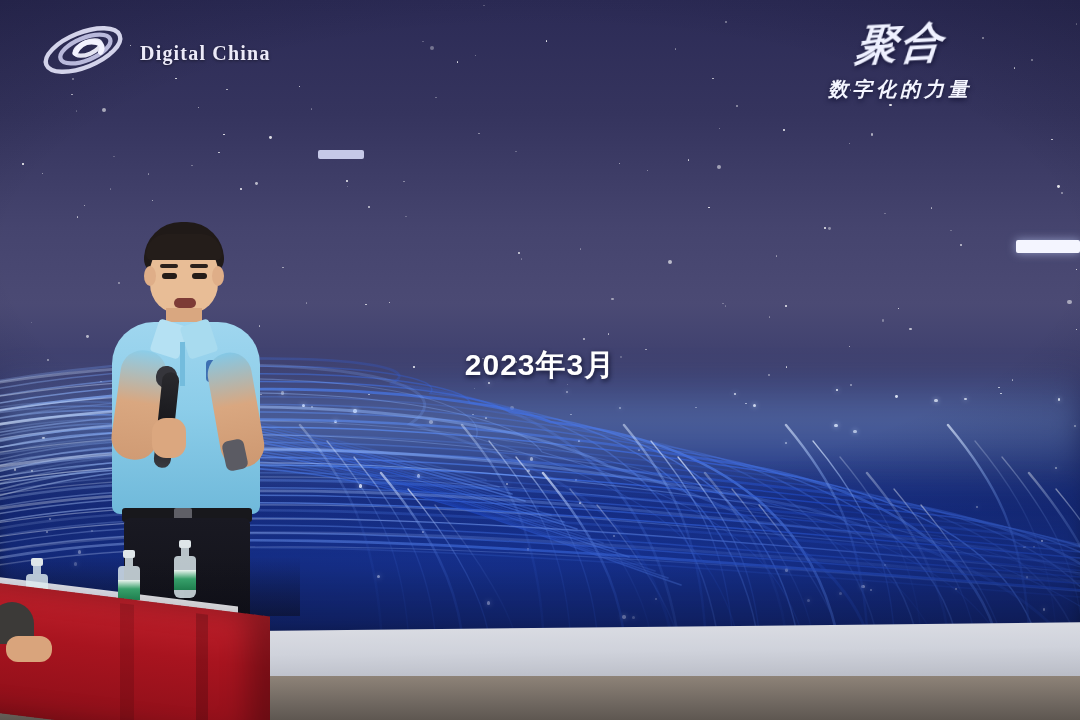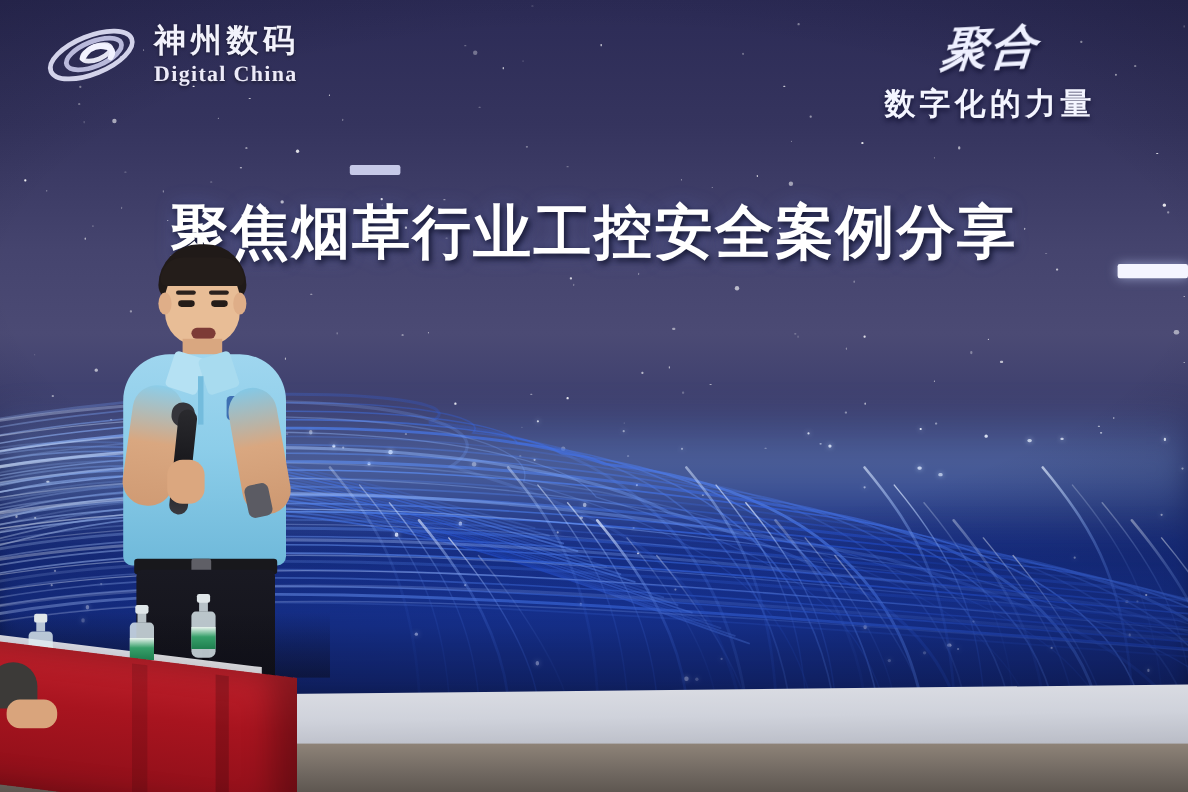--- a/index.html
+++ b/index.html
@@ -72,22 +72,23 @@
   .slogan{position:absolute;right:30px;top:16px;text-align:center;width:300px;}
   .slogan-brush{
     font-size:42px;font-weight:700;color:#eef0ff;letter-spacing:2px;
     font-family:"Liberation Serif","DejaVu Serif",serif;
     font-style:italic;
     transform:skewX(-8deg) rotate(-3deg);
     text-shadow:1px 2px 5px rgba(10,10,40,.7);
     filter:blur(.2px);
   }
   .slogan-sub{
-    margin-top:4px;font-size:28px;font-weight:700;color:#f4f5ff;letter-spacing:4px;
+    margin-top:4px;font-size:20px;font-weight:700;color:#f4f5ff;letter-spacing:4px;
     text-shadow:0 2px 5px rgba(10,10,40,.75);
+    font-style:italic;
   }
 
   .slide-title{
     position:absolute;left:0;top:176px;width:1080px;text-align:center;
     font-size:53px;font-weight:700;color:#ffffff;letter-spacing:2px;
     text-shadow:2px 3px 6px rgba(6,8,30,.85), 0 0 18px rgba(120,150,255,.25);
   }
   .slide-date{
     position:absolute;left:0;top:345px;width:1080px;text-align:center;
     font-size:30px;font-weight:700;color:#ffffff;letter-spacing:1px;
@@ -558,34 +559,33 @@
     <div class="dc-logo">
       <svg class="dc-mark" viewBox="0 0 100 74">
         <g transform="rotate(-22 50 37)">
           <ellipse cx="50" cy="37" rx="46" ry="20" fill="none" stroke="#dcdcf2" stroke-width="5" opacity=".95"></ellipse>
           <ellipse cx="53" cy="37" rx="31" ry="13" fill="none" stroke="#c9c9ea" stroke-width="5" opacity=".9"></ellipse>
           <ellipse cx="56" cy="37" rx="16" ry="7" fill="none" stroke="#eeeefb" stroke-width="5" opacity=".95"></ellipse>
           <path d="M40 37 q14 -12 28 -2 q8 6 0 12" fill="none" stroke="#f2f2ff" stroke-width="6" stroke-linecap="round"></path>
         </g>
       </svg>
       <div class="dc-text">
-        <div class="dc-cn">神州数码</div>
         <div class="dc-en">Digital China</div>
       </div>
     </div>
 
     <div class="slogan">
       <div class="slogan-brush">聚合</div>
       <div class="slogan-sub">数字化的力量</div>
     </div>
 
     <div class="dash-top"></div>
     <div class="dash-right"></div>
 
-    <div class="slide-title">聚焦烟草行业工控安全案例分享</div>
+    <div class="slide-date">2023年3月</div>
   </div>
 
   <div class="floor-light"></div>
   <div class="floor-dark"></div>
 
   <div class="speaker">
     <div class="sp-hair"></div>
     <div class="sp-face"></div>
     <div class="sp-fringe"></div>
     <div class="sp-ear-l"></div>

